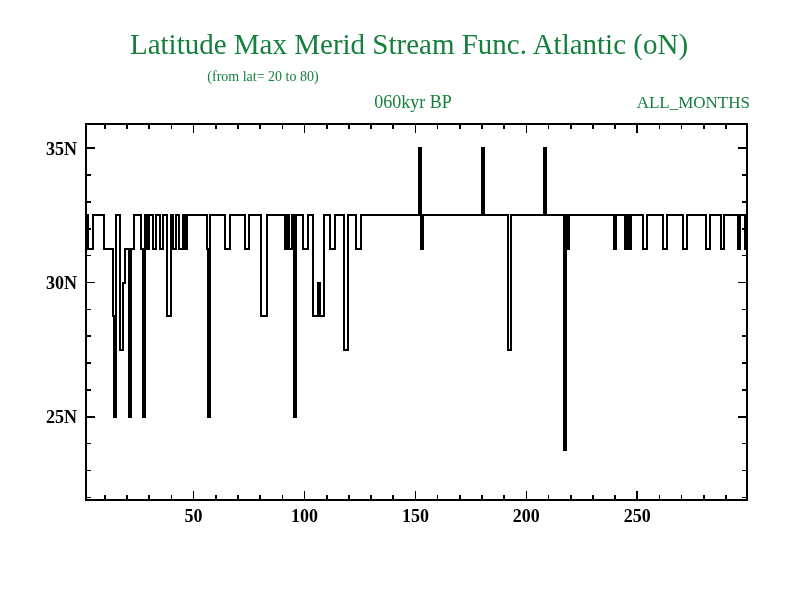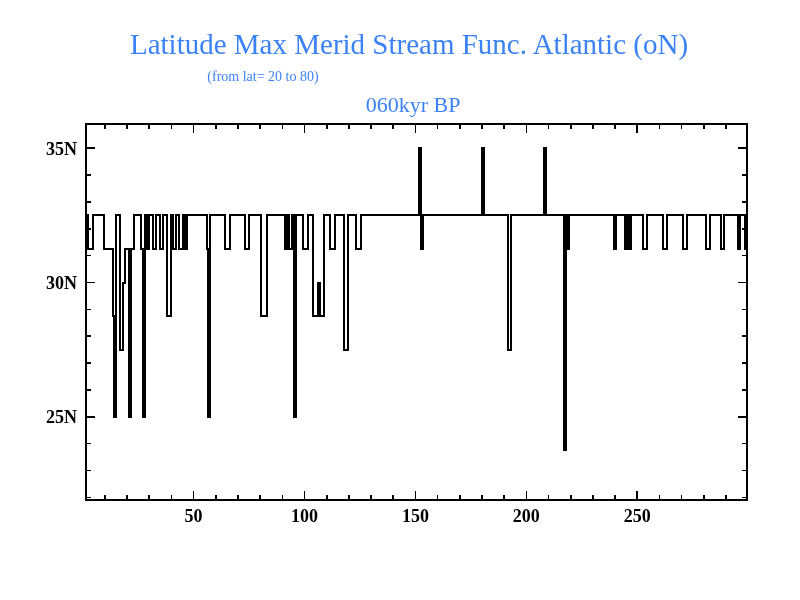--- a/index.html
+++ b/index.html
@@ -1,22 +1,22 @@
 <!DOCTYPE html>
 <html><head>
 <meta charset="utf-8">
 <style>
   html,body{margin:0;padding:0;background:#ffffff;}
   #page{position:relative;width:800px;height:600px;background:#ffffff;overflow:hidden;
         font-family:"Liberation Serif","DejaVu Serif",serif;color:#000;}
-  .lbl{position:absolute;white-space:nowrap;color:#3b82f6;}
+  .lbl{position:absolute;white-space:nowrap;color:#15803d;}
   #title{top:28px;left:409px;transform:translateX(-50%);font-size:29px;}
   #subtitle{top:69px;left:263px;transform:translateX(-50%);font-size:14px;}
   #expt{top:95px;left:78px;font-size:18px;}
-  #kyr{top:92px;left:413px;transform:translateX(-50%);font-size:22px;}
+  #kyr{top:92px;left:413px;transform:translateX(-50%);font-size:18px;}
   #months{top:93px;right:50px;font-size:17px;}
   #xlabel{top:533px;left:417px;transform:translateX(-50%);font-size:20px;}
   svg{position:absolute;top:0;left:0;}
   svg text{font-family:"Liberation Serif","DejaVu Serif",serif;font-weight:bold;font-size:18px;fill:#000;}
 </style>
 </head>
 <body>
 
 <div id="page">
   <svg id="chart" width="800" height="600">
@@ -113,13 +113,14 @@
       <line x1="747" y1="282.5" x2="738" y2="282.5" stroke="#000" stroke-width="1.6" shape-rendering="crispEdges"></line>
       <text x="77" y="289.0" text-anchor="end">30N</text>
       <line x1="86" y1="148.2" x2="95" y2="148.2" stroke="#000" stroke-width="1.6" shape-rendering="crispEdges"></line>
       <line x1="747" y1="148.2" x2="738" y2="148.2" stroke="#000" stroke-width="1.6" shape-rendering="crispEdges"></line>
       <text x="77" y="154.7" text-anchor="end">35N</text>
       <path d="M 86.0 215.3 H 87.6 V 248.9 H 92.7 V 215.3 H 103.7 V 248.9 H 112.6 V 316.0 H 113.7 V 416.7 H 115.7 V 215.3 H 120.4 V 349.6 H 123.0 V 282.5 H 124.8 V 248.9 H 128.8 V 416.7 H 130.6 V 248.9 H 134.1 V 215.3 H 140.8 V 248.9 H 142.8 V 416.7 H 144.8 V 215.3 H 147.0 V 248.9 H 149.2 V 215.3 H 152.5 V 248.9 H 155.9 V 215.3 H 160.3 V 248.9 H 162.5 V 215.3 H 167.2 V 316.0 H 171.2 V 215.3 H 173.2 V 248.9 H 175.8 V 215.3 H 179.2 V 248.9 H 182.5 V 215.3 H 184.7 V 248.9 H 186.9 V 215.3 H 206.7 V 248.9 H 207.8 V 416.7 H 209.5 V 215.3 H 224.6 V 248.9 H 230.2 V 215.3 H 244.6 V 248.9 H 249.0 V 215.3 H 261.2 V 316.0 H 266.8 V 215.3 H 284.5 V 248.9 H 287.2 V 215.3 H 289.4 V 248.9 H 292.1 V 215.3 H 294.1 V 416.7 H 295.8 V 215.3 H 302.9 V 248.9 H 308.0 V 215.3 H 312.9 V 316.0 H 317.8 V 282.5 H 320.0 V 316.0 H 324.4 V 215.3 H 329.5 V 248.9 H 334.7 V 215.3 H 344.4 V 349.6 H 348.0 V 215.3 H 355.9 V 248.9 H 360.8 V 215.3 H 418.9 V 148.2 H 420.7 V 248.9 H 423.4 V 215.3 H 482.4 V 148.2 H 484.2 V 215.3 H 507.9 V 349.6 H 510.5 V 215.3 H 543.6 V 148.2 H 545.6 V 215.3 H 563.6 V 450.3 H 565.6 V 215.3 H 567.1 V 248.9 H 569.3 V 215.3 H 614.4 V 248.9 H 616.4 V 215.3 H 625.0 V 248.9 H 627.2 V 215.3 H 629.0 V 248.9 H 631.2 V 215.3 H 643.0 V 248.9 H 646.5 V 215.3 H 663.4 V 248.9 H 666.5 V 215.3 H 682.9 V 248.9 H 686.9 V 215.3 H 706.4 V 248.9 H 710.4 V 215.3 H 721.0 V 248.9 H 724.2 V 215.3 H 737.5 V 248.9 H 740.3 V 215.3 H 744.6 V 248.9 H 747.0" fill="none" stroke="#000000" stroke-width="2" stroke-linejoin="miter" shape-rendering="crispEdges"></path>
     </svg>
   <div class="lbl" id="title">Latitude Max Merid Stream Func. Atlantic (oN)</div>
   <div class="lbl" id="subtitle">(from lat= 20 to 80)</div>
   <div class="lbl" id="kyr">060kyr BP</div>
+  <div class="lbl" id="months">ALL_MONTHS</div>
 </div>
 
 </body></html>

